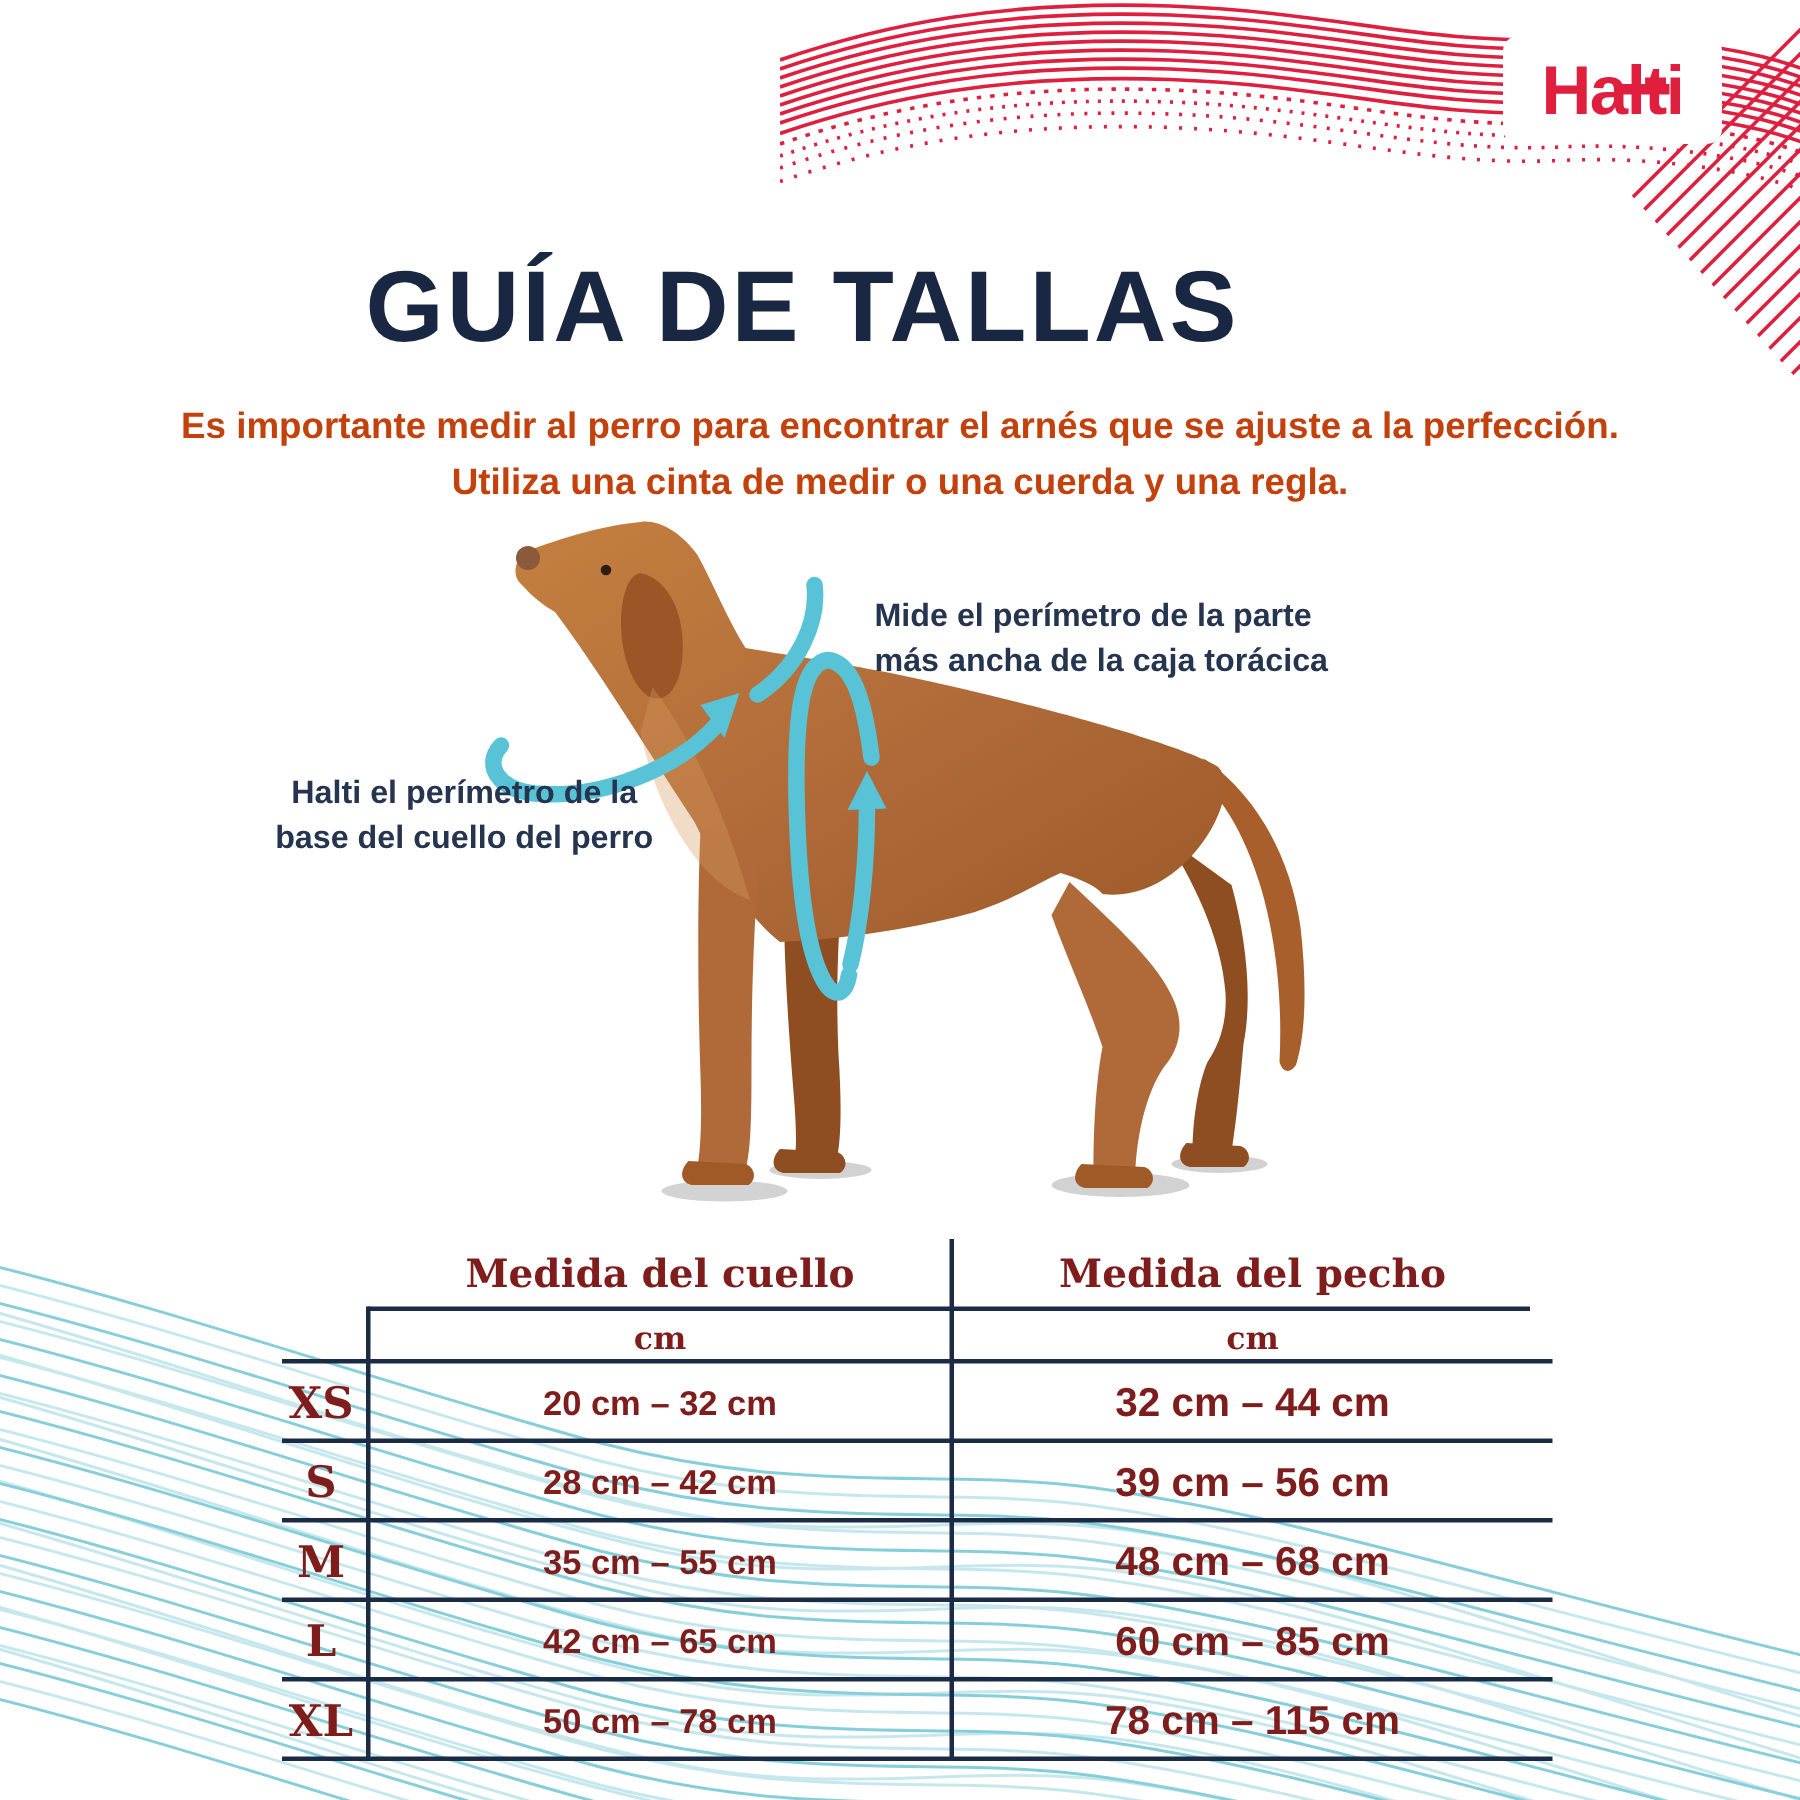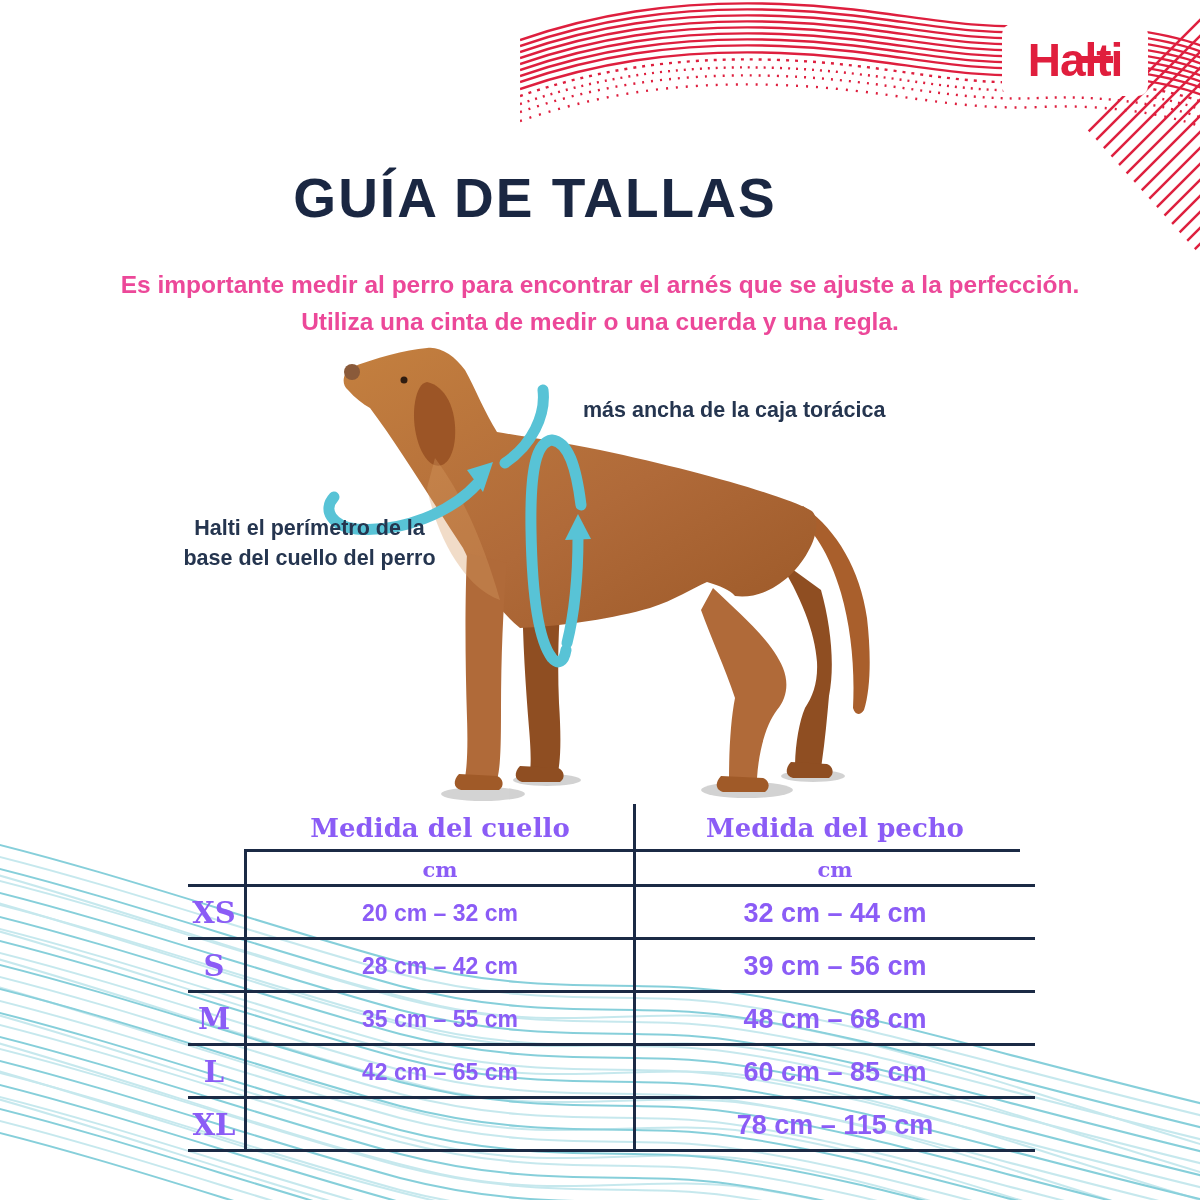--- a/index.html
+++ b/index.html
@@ -11,32 +11,32 @@
   .teal-waves{left:0;top:840px;width:1200px;height:360px;}
 
   .halti-logo{position:absolute;left:1002px;top:24px;width:146px;height:72px;background:#ffffff;
       border-radius:10px;z-index:1;display:flex;align-items:center;justify-content:center;}
   .halti-text{color:#e01e3d;font-weight:bold;font-size:46px;letter-spacing:-1px;}
   .halti-cross{position:absolute;left:77px;top:32px;width:34px;height:7px;background:#e01e3d;}
 
   .titles{position:absolute;left:35px;width:1000px;text-align:center;z-index:2;}
   .script-title{top:48px;font-family:"DejaVu Serif",serif;font-style:italic;font-weight:bold;
       font-size:94px;color:#79c6da;line-height:1;letter-spacing:-2px;}
-  .main-title{top:166px;font-size:55px;font-weight:bold;color:#1a2742;letter-spacing:2px;}
+  .main-title{top:166px;font-size:67px;font-weight:bold;color:#1a2742;letter-spacing:2px;}
 
   .intro{position:absolute;left:0;top:266px;width:1200px;text-align:center;z-index:2;
-      font-size:24.5px;font-weight:bold;color:#ec4899;line-height:37px;}
+      font-size:24.5px;font-weight:bold;color:#c2410c;line-height:37px;}
 
   .dog-svg{position:absolute;left:315px;top:338px;width:570px;height:465px;z-index:1;}
 
   .note{position:absolute;z-index:2;font-size:21.5px;font-weight:600;color:#25354f;line-height:30px;}
   .note-chest{left:583px;top:395px;text-align:left;}
   .note-neck{left:167px;top:513px;width:285px;text-align:center;}
 
-  .size-table{position:absolute;left:185px;top:804px;width:850px;height:351px;z-index:2;color:#8b5cf6;}
+  .size-table{position:absolute;left:185px;top:826px;width:850px;height:351px;z-index:2;color:#7f1d1d;}
   .gridline{position:absolute;background:#1b2a45;}
   .col-head{position:absolute;top:4px;height:44px;font-family:"DejaVu Serif",serif;font-weight:bold;
       font-size:26px;text-align:center;line-height:40px;}
   .col-head.neck{left:60px;width:390px;}
   .col-head.chest{left:450px;width:400px;}
   .cm-cell{position:absolute;top:48px;height:23px;font-family:"DejaVu Serif",serif;font-weight:bold;
       font-size:21px;text-align:center;line-height:36px;}
   .cm-cell.neck{left:60px;width:390px;}
   .cm-cell.chest{left:450px;width:400px;}
   .t-row{position:absolute;left:0;width:850px;height:53px;}
@@ -200,20 +200,21 @@
     </g>
 
     <g stroke="#58c3d6" stroke-width="11" fill="none" stroke-linecap="round">
       <path d="M266,167 C261,127 253,104 237,102 C221,104 215,132 216,192 C217,252 223,302 237,320 C243,327 249,324 251,312"></path>
       <path d="M252,305 C259,277 263,237 263,199"></path>
       <polygon points="263,176 250,202 276,201" fill="#58c3d6" stroke="none"></polygon>
     </g>
   </svg>
 
   <div class="note note-chest">
+    <div>Mide el perímetro de la parte</div>
     <div>más ancha de la caja torácica</div>
   </div>
   <div class="note note-neck">
     <div>Halti el perímetro de la</div>
     <div>base del cuello del perro</div>
   </div>
 
   <div class="size-table">
     <div class="col-head neck">Medida del cuello</div>
     <div class="col-head chest">Medida del pecho</div>
@@ -245,17 +246,18 @@
       <div class="neck">35 cm – 55 cm</div>
       <div class="chest">48 cm – 68 cm</div>
     </div>
     <div class="t-row" style="top:242px;">
       <div class="sz">L</div>
       <div class="neck">42 cm – 65 cm</div>
       <div class="chest">60 cm – 85 cm</div>
     </div>
     <div class="t-row" style="top:295px;">
       <div class="sz">XL</div>
+      <div class="neck">50 cm – 78 cm</div>
       <div class="chest">78 cm – 115 cm</div>
     </div>
   </div>
 
 </div>
 
 </body></html>

